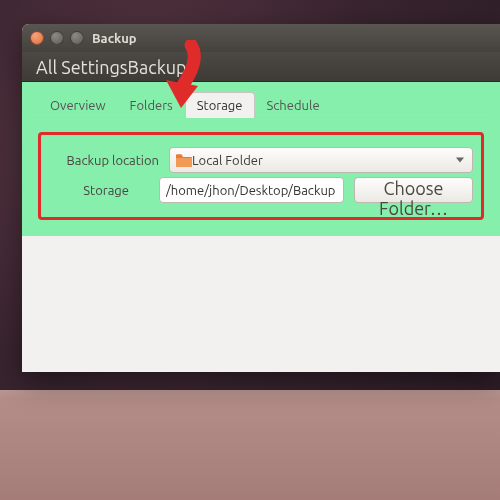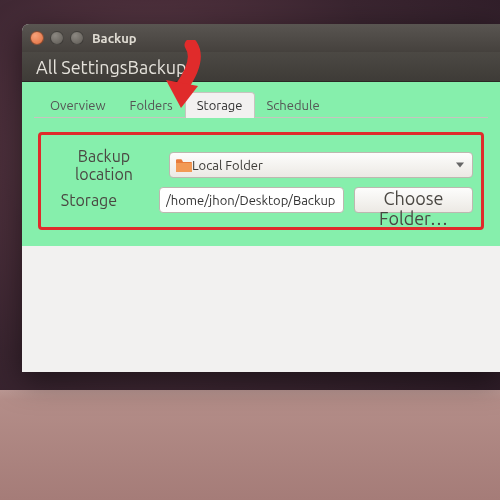--- a/index.html
+++ b/index.html
@@ -81,22 +81,22 @@
   .highlight-box{
     border: 3px solid #e02b2b;
     border-radius:4px;
     padding: 8px 8px 10px 8px;
   }
   .form-row{
     display:flex; align-items:center; gap:10px;
     margin: 4px 0;
   }
   .form-label{
-    width:110px; text-align:center;
-    color:#4a4742; font-size:16px;
+    width:110px; text-align:right;
+    color:#4a4742; font-size:13px;
   }
   .combo{
     flex:1; display:flex; align-items:center;
     height:26px;
     background: linear-gradient(#fdfdfc,#ece9e4);
     border:1px solid #bdb8b0;
     border-radius:4px;
     padding:0 6px;
     gap:0;
     position:relative;

